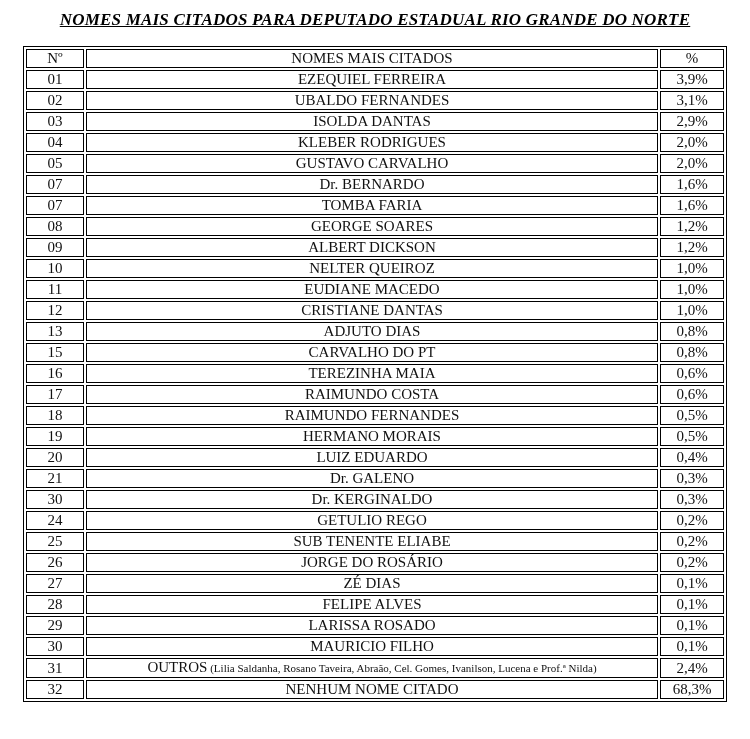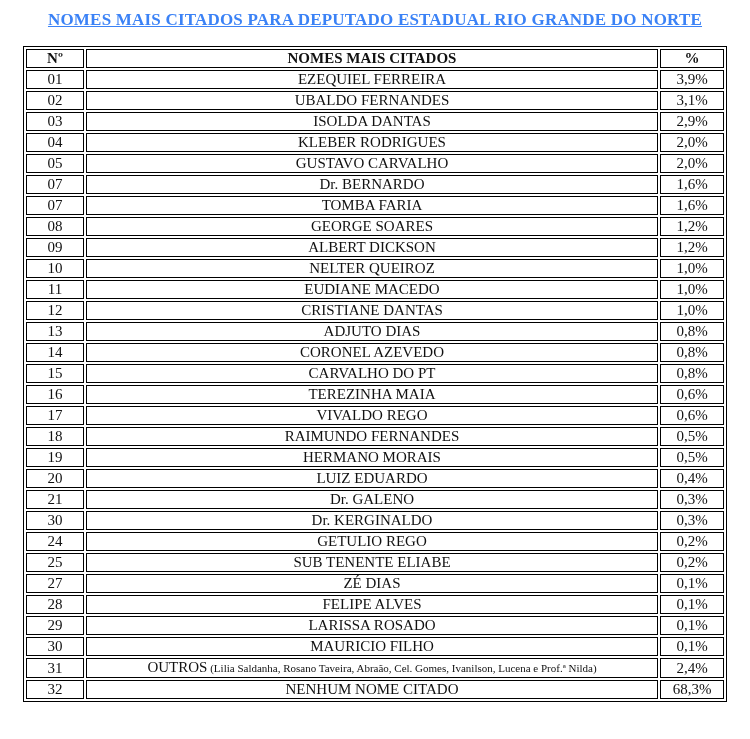--- a/index.html
+++ b/index.html
@@ -40,36 +40,36 @@
     padding: 0 2px;
     height: 16px;
     line-height: 17px;
     font-size: 15px;
     text-align: center;
     color: #111;
     overflow: hidden;
     white-space: nowrap;
   }
   table.cited-table th {
-    font-weight: bold;
+    font-weight: normal;
   }
   .col-num  { width: 52px; }
   .col-name { width: 566px; }
   .col-pct  { width: 58px; }
   .detail {
     font-size: 11px;
     letter-spacing: 0px;
     text-align: right;
   }
 </style>
 </head>
 <body>
 
 <div class="page">
-  <h1 class="page-title" style="color: #3b82f6;">NOMES MAIS CITADOS PARA DEPUTADO ESTADUAL RIO GRANDE DO NORTE</h1>
+  <h1 class="page-title" style="color: #000000; font-style: italic;">NOMES MAIS CITADOS PARA DEPUTADO ESTADUAL RIO GRANDE DO NORTE</h1>
 
   <table class="cited-table">
     <thead>
       <tr>
         <th class="col-num">Nº</th>
         <th class="col-name">NOMES MAIS CITADOS</th>
         <th class="col-pct">%</th>
       </tr>
     </thead>
     <tbody>
@@ -132,37 +132,32 @@
           <td class="col-num">12</td>
           <td class="col-name">CRISTIANE DANTAS</td>
           <td class="col-pct">1,0%</td>
         </tr>
         <tr>
           <td class="col-num">13</td>
           <td class="col-name">ADJUTO DIAS</td>
           <td class="col-pct">0,8%</td>
         </tr>
         <tr>
-          <td class="col-num">14</td>
-          <td class="col-name">CORONEL AZEVEDO</td>
-          <td class="col-pct">0,8%</td>
-        </tr>
-        <tr>
           <td class="col-num">15</td>
           <td class="col-name">CARVALHO DO PT</td>
           <td class="col-pct">0,8%</td>
         </tr>
         <tr>
           <td class="col-num">16</td>
           <td class="col-name">TEREZINHA MAIA</td>
           <td class="col-pct">0,6%</td>
         </tr>
         <tr>
           <td class="col-num">17</td>
-          <td class="col-name">VIVALDO REGO</td>
+          <td class="col-name">RAIMUNDO COSTA</td>
           <td class="col-pct">0,6%</td>
         </tr>
         <tr>
           <td class="col-num">18</td>
           <td class="col-name">RAIMUNDO FERNANDES</td>
           <td class="col-pct">0,5%</td>
         </tr>
         <tr>
           <td class="col-num">19</td>
           <td class="col-name">HERMANO MORAIS</td>
@@ -184,20 +179,25 @@
           <td class="col-pct">0,3%</td>
         </tr>
         <tr>
           <td class="col-num">24</td>
           <td class="col-name">GETULIO REGO</td>
           <td class="col-pct">0,2%</td>
         </tr>
         <tr>
           <td class="col-num">25</td>
           <td class="col-name">SUB TENENTE ELIABE</td>
+          <td class="col-pct">0,2%</td>
+        </tr>
+        <tr>
+          <td class="col-num">26</td>
+          <td class="col-name">JORGE DO ROSÁRIO</td>
           <td class="col-pct">0,2%</td>
         </tr>
         <tr>
           <td class="col-num">27</td>
           <td class="col-name">ZÉ DIAS</td>
           <td class="col-pct">0,1%</td>
         </tr>
         <tr>
           <td class="col-num">28</td>
           <td class="col-name">FELIPE ALVES</td>

